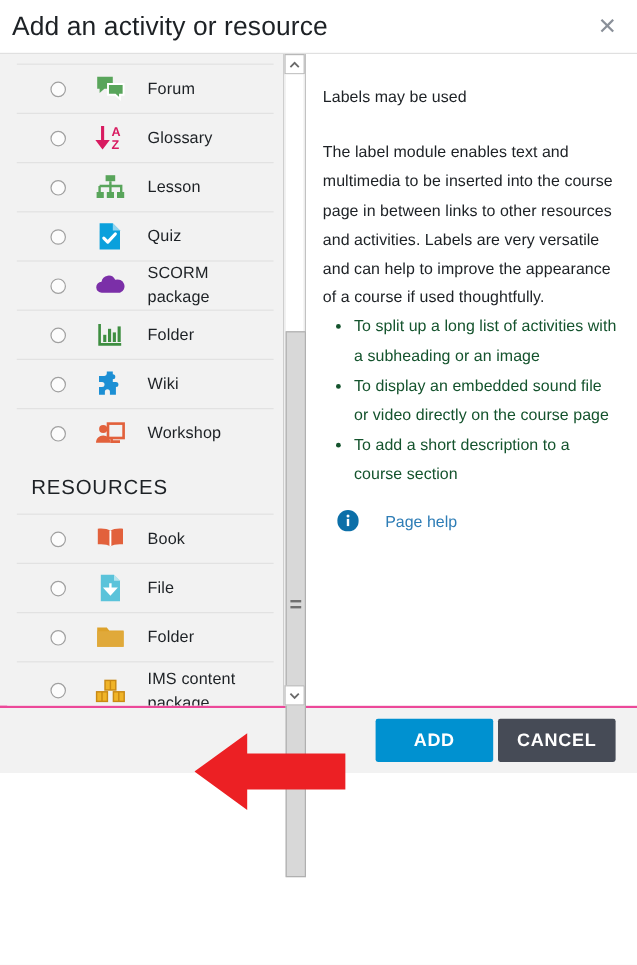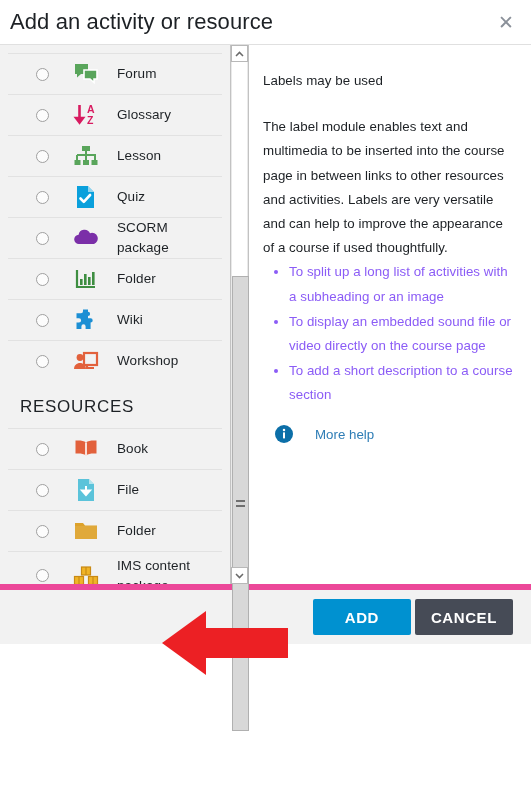--- a/index.html
+++ b/index.html
@@ -60,21 +60,22 @@
     font-family: "Liberation Sans", sans-serif;
   }
 
   
   .modal-body {
     position: relative;
     flex: 1 1 auto;
     display: flex;
     min-height: 0;
     background: #f2f2f2;
-    border-bottom: 6px solid #ec4899;
+    border-bottom: 2px solid #ec4899;
+    padding-left: 6px;
   }
 
   
   .chooser-left {
     position: relative;
     width: 230px;
     flex: 0 0 230px;
     background: #f2f2f2;
     overflow: hidden;
     padding-top: 8px;
@@ -226,21 +227,21 @@
     letter-spacing: 0.05px;
   }
   .desc-p:last-of-type { margin-bottom: 0; }
   .desc-list {
     margin: 0 0 18px 0;
     padding-left: 26px;
     list-style: disc;
   }
   .desc-list li {
     font-size: 13.3px;
-    color: #8b5cf6;
+    color: #14532d;
     line-height: 1.82;
     margin-bottom: 1px;
     letter-spacing: 0.05px;
   }
   .more-help {
     display: flex;
     align-items: center;
     margin-top: 12px;
     padding-left: 12px;
   }
@@ -525,21 +526,21 @@
         <li>To add a short description to a course section</li>
       </ul>
       <div class="more-help">
         <span class="info-icon">
           <svg width="18" height="18" viewBox="0 0 18 18">
             <circle cx="9" cy="9" r="9" fill="#0c6fa8"></circle>
             <rect x="8" y="7.4" width="2" height="6" fill="#ffffff"></rect>
             <circle cx="9" cy="4.9" r="1.25" fill="#ffffff"></circle>
           </svg>
         </span>
-        <a class="more-help-link">More help</a>
+        <a class="more-help-link">Page help</a>
       </div>
     </div>
   </div>
 
   <div class="modal-footer">
     <button class="btn btn-add">ADD</button>
     <button class="btn btn-cancel">CANCEL</button>
   </div>
 
   <div class="red-arrow">

